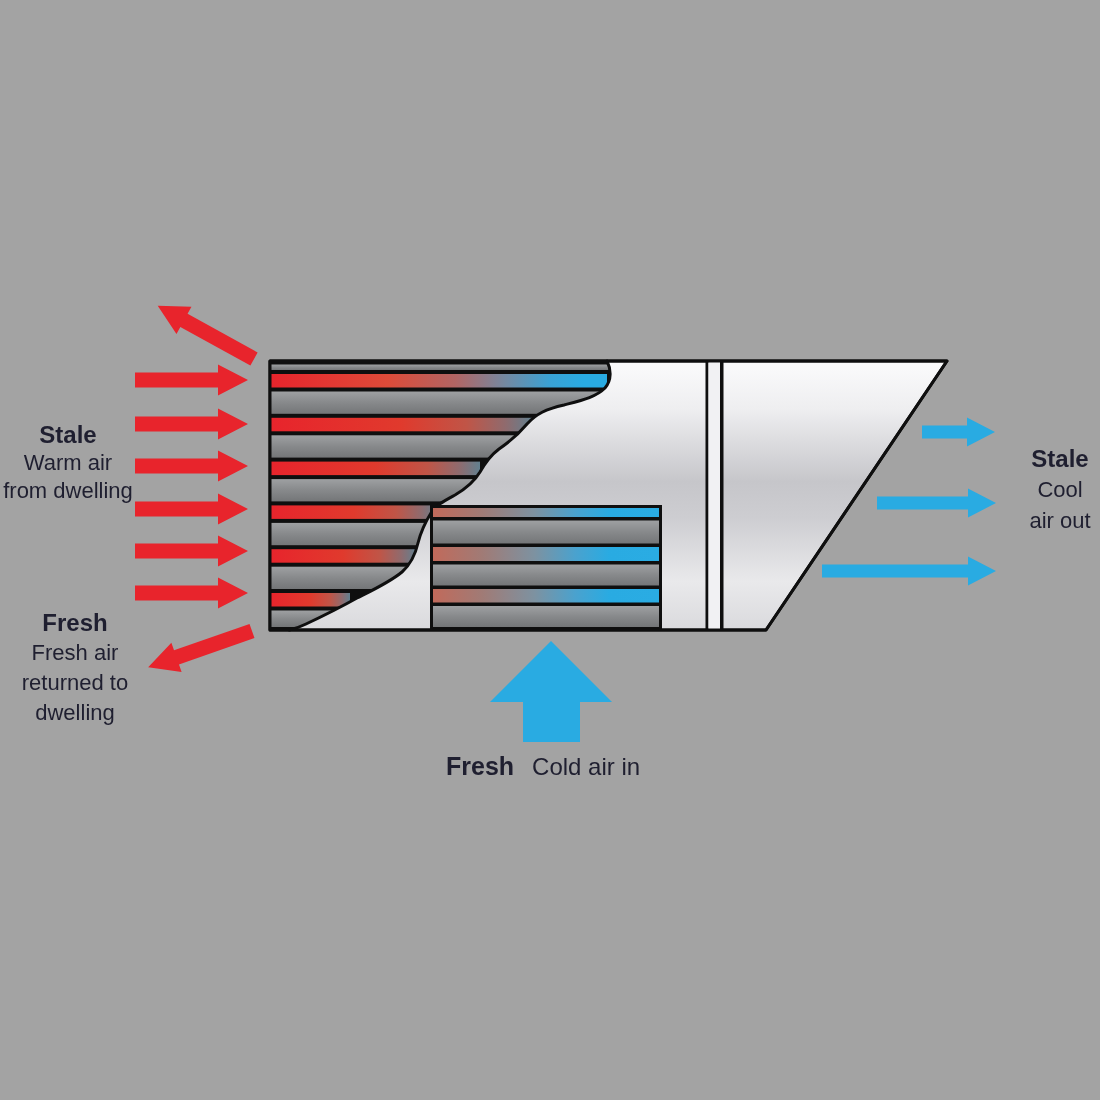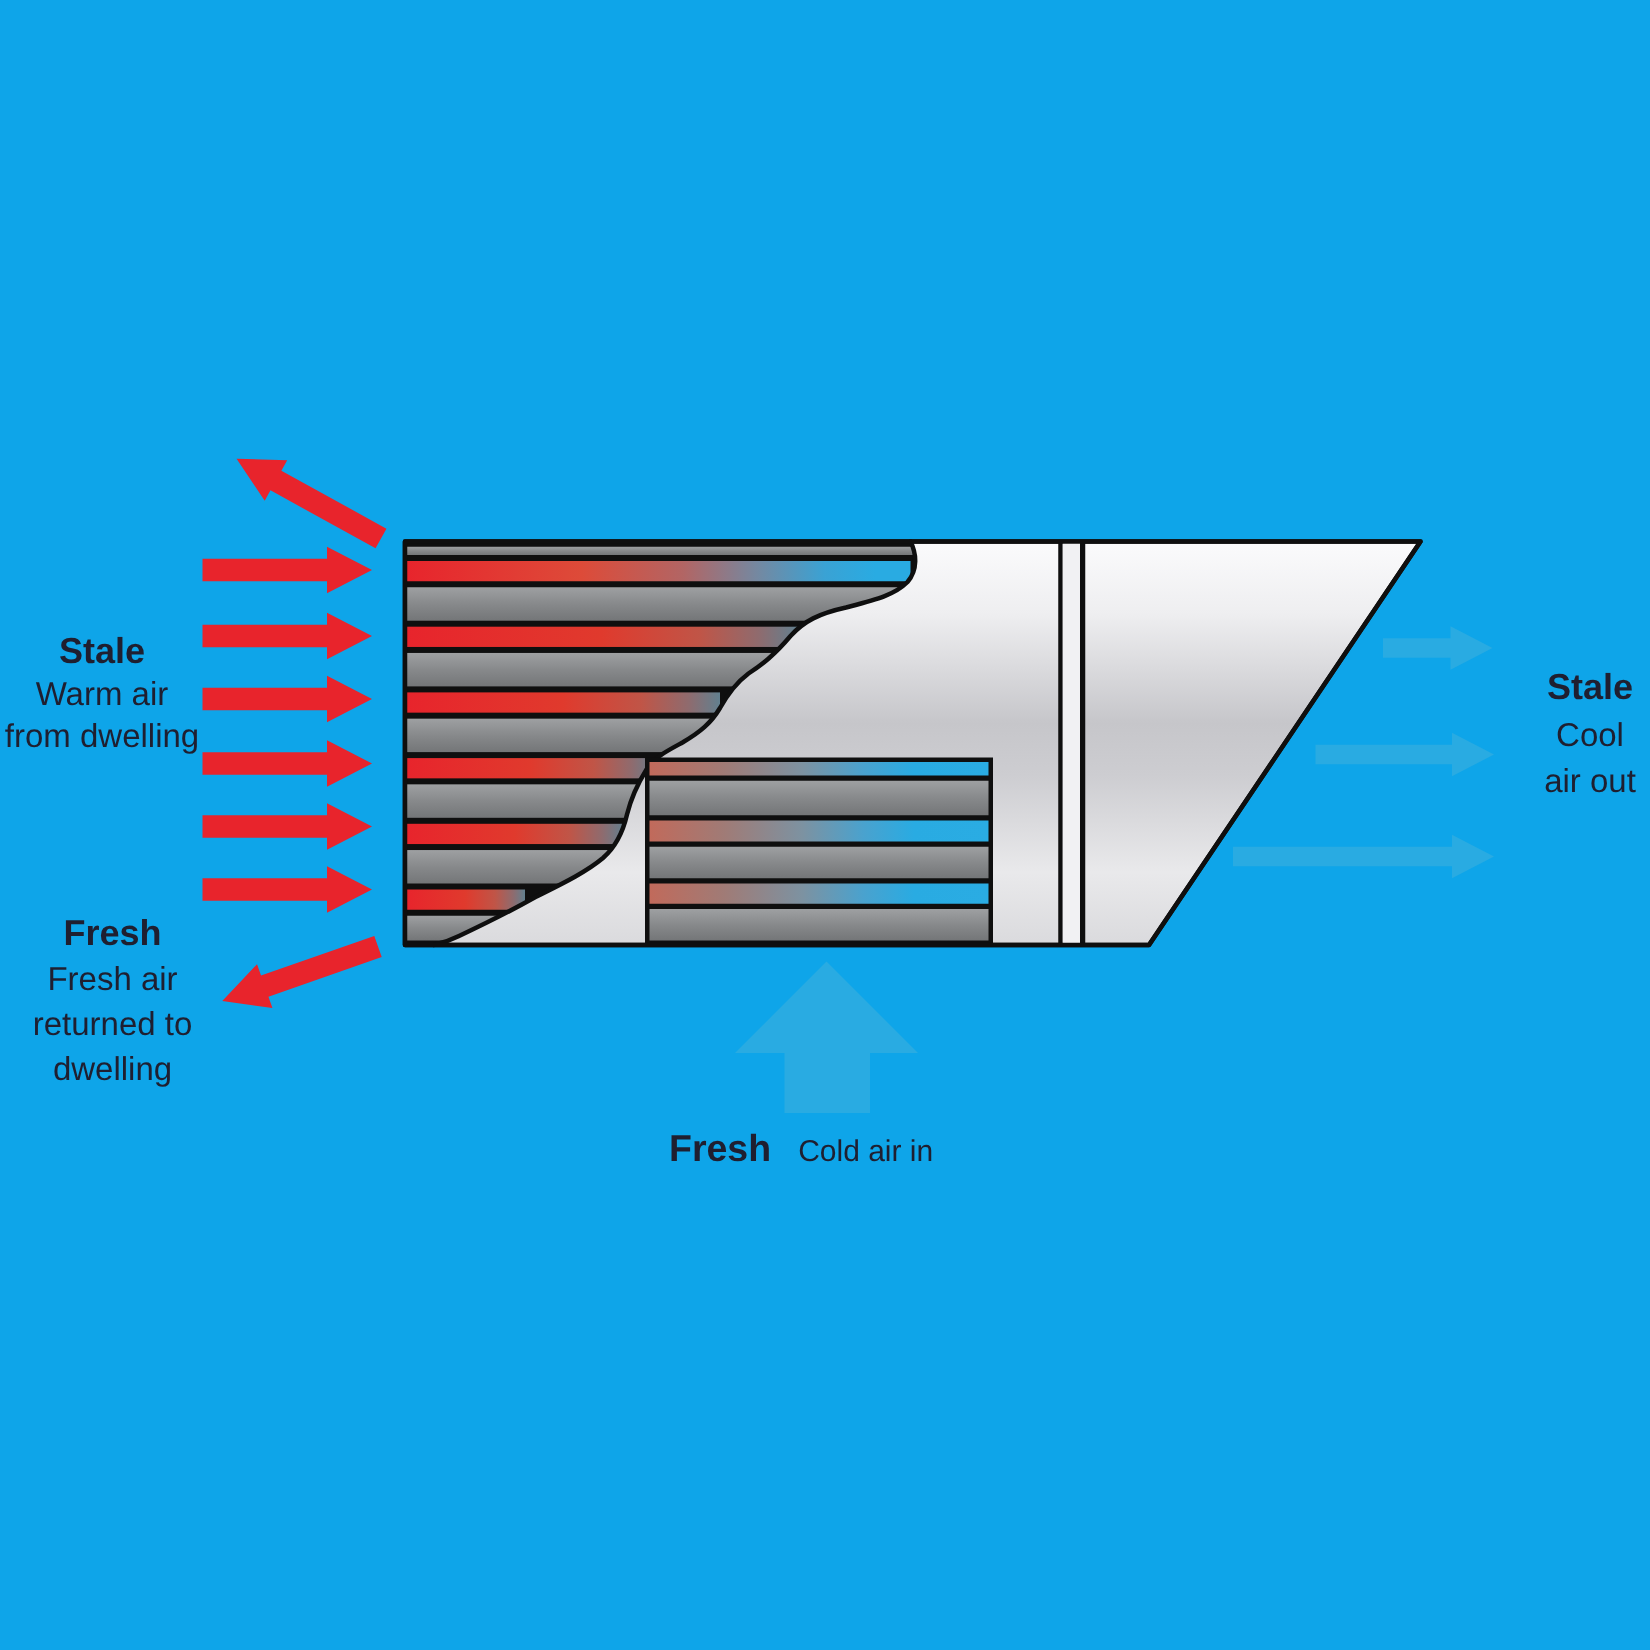--- a/index.html
+++ b/index.html
@@ -1,29 +1,29 @@
 <!DOCTYPE html>
 <html><head>
 <meta charset="utf-8">
 <style>
   html,body{margin:0;padding:0;background:#fff;}
-  .stage{position:relative;width:1100px;height:1100px;background:#0ea5e9;overflow:hidden;
+  .stage{position:relative;width:1100px;height:1100px;background:#a3a3a3;overflow:hidden;
          font-family:"Liberation Sans", sans-serif;}
   .stage svg{position:absolute;left:0;top:0;}
   .label{position:absolute;text-align:center;color:#1F1F30;}
   .lbl-title{font-weight:700;font-size:24px;line-height:28px;}
   .lbl-line{font-size:22px;line-height:28px;}
   #lbl-fresh-out .lbl-title,#lbl-fresh-out .lbl-line{line-height:30px;}
   #lbl-stale-out .lbl-title,#lbl-stale-out .lbl-line{line-height:31px;}
   #lbl-stale-in{left:-2px;top:421px;width:140px;}
   #lbl-fresh-out{left:0px;top:608px;width:150px;}
   #lbl-stale-out{left:995px;top:443px;width:130px;}
   #lbl-fresh-in{left:446px;top:752px;width:260px;display:flex;gap:18px;align-items:baseline;text-align:left;}
   #lbl-fresh-in .lbl-title{font-size:25px;}
-  #lbl-fresh-in .lbl-line{font-size:20px;}
+  #lbl-fresh-in .lbl-line{font-size:24px;}
   .warm{fill:#E8242C;}
   .cool{fill:#29ABE2;}
 </style>
 </head>
 <body>
 
 <div class="stage">
 
   <svg width="1100" height="1100" viewBox="0 0 1100 1100">
     <defs>

